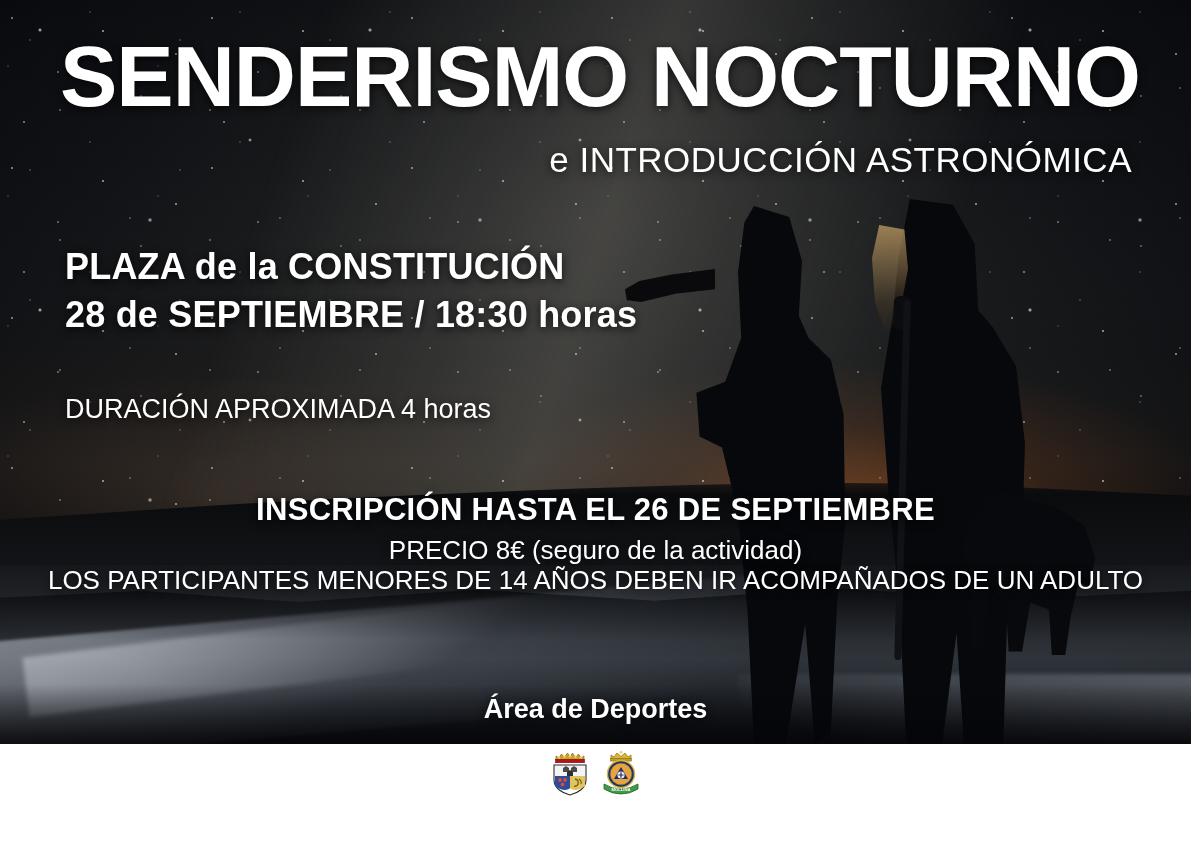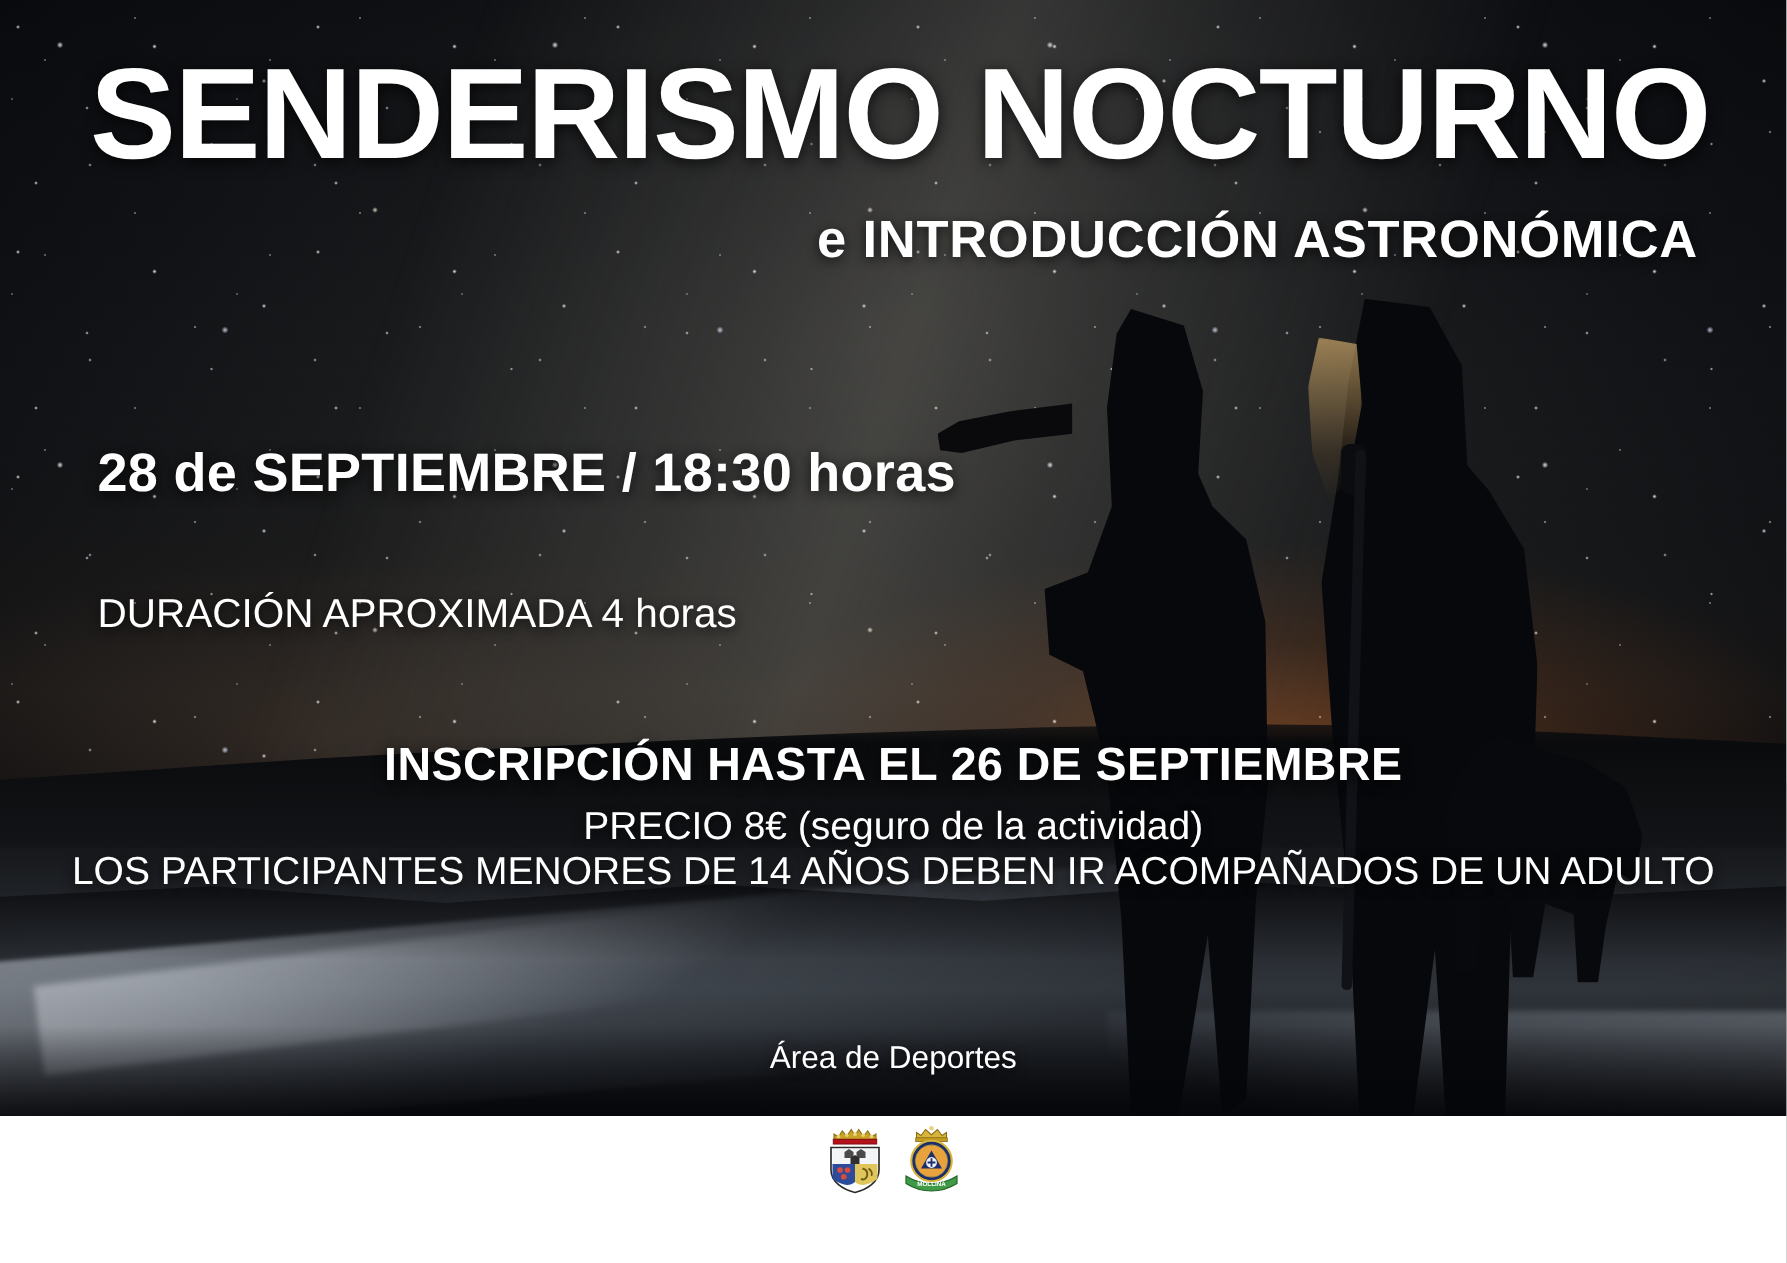--- a/index.html
+++ b/index.html
@@ -82,34 +82,34 @@
      clip-path:polygon(8% 22%,20% 10%,30% 6%,44% 10%,72% 16%,92% 26%,100% 44%,96% 62%,88% 58%,82% 78%,78% 100%,68% 100%,66% 74%,52% 70%,46% 98%,36% 98%,34% 70%,22% 62%,18% 96%,8% 96%,6% 56%,2% 38%);}
 
   
   .vign{position:absolute;inset:0;background:radial-gradient(ellipse 120% 110% at 50% 45%,rgba(0,0,0,0) 52%,rgba(0,0,0,.48) 100%);}
   .botfade{position:absolute;left:0;bottom:0;width:100%;height:60px;background:linear-gradient(180deg,rgba(0,0,0,0),rgba(4,5,8,.85));}
 
   
   .tx{position:absolute;color:#fff;white-space:nowrap;}
   #title{left:60px;top:33px;font-size:86px;font-weight:700;letter-spacing:-1px;line-height:1;
      text-shadow:0 2px 10px rgba(0,0,0,.75);}
-  #subtitle{left:1132px;top:140px;transform:translateX(-100%);font-size:35px;font-weight:700;letter-spacing:.5px;
+  #subtitle{left:1132px;top:140px;transform:translateX(-100%);font-size:35px;font-weight:400;letter-spacing:.5px;
      text-shadow:0 2px 8px rgba(0,0,0,.7);}
 
   #place{left:65px;top:246px;font-size:36px;font-weight:700;letter-spacing:.2px;text-shadow:0 2px 9px rgba(0,0,0,.8);}
   #datetime{left:65px;top:294px;font-size:36px;font-weight:700;letter-spacing:.2px;text-shadow:0 2px 9px rgba(0,0,0,.8);}
   #difficulty{left:65px;top:363px;font-size:27px;font-weight:300;text-shadow:0 2px 8px rgba(0,0,0,.75);}
   #duration{left:65px;top:394px;font-size:27px;font-weight:300;text-shadow:0 2px 8px rgba(0,0,0,.75);}
 
   .ctr{left:50%;transform:translateX(-50%);text-align:right;}
   #deadline{top:492px;font-size:31px;font-weight:700;letter-spacing:.3px;text-shadow:0 2px 9px rgba(0,0,0,.8);}
   #price{top:535px;font-size:26px;font-weight:300;text-shadow:0 2px 8px rgba(0,0,0,.78);}
   #minors{top:565px;font-size:26px;font-weight:300;text-shadow:0 2px 8px rgba(0,0,0,.78);}
   #infoheading{top:645px;font-size:34px;font-weight:700;letter-spacing:.3px;text-shadow:0 2px 10px rgba(0,0,0,.8);}
-  #infodept{top:694px;font-size:21px;font-weight:400;text-shadow:0 2px 8px rgba(0,0,0,.78);}
+  #infodept{top:694px;font-size:27px;font-weight:700;text-shadow:0 2px 8px rgba(0,0,0,.78);}
 
   
   #footer{position:absolute;left:0;top:744px;width:1191px;height:98px;background:#fff;}
   #logos{position:absolute;left:50%;top:4px;transform:translateX(-50%);display:flex;gap:6px;align-items:flex-end;}
 </style>
 </head>
 <body>
 
 <div id="poster">
 
@@ -134,20 +134,21 @@
     <div class="sil" id="poleGrip"></div>
     <div class="sil" id="poleR"></div>
     <div class="sil" id="dog"></div>
 
     <div class="vign"></div>
     <div class="botfade"></div>
 
     <div class="tx" id="title">SENDERISMO NOCTURNO</div>
     <div class="tx" id="subtitle">e INTRODUCCIÓN ASTRONÓMICA</div>
 
+    <div class="tx" id="place">PLAZA de la CONSTITUCIÓN</div>
     <div class="tx" id="datetime">28 de SEPTIEMBRE / 18:30 horas</div>
     <div class="tx" id="duration">DURACIÓN APROXIMADA 4 horas</div>
 
     <div class="tx ctr" id="deadline">INSCRIPCIÓN HASTA EL 26 DE SEPTIEMBRE</div>
     <div class="tx ctr" id="price">PRECIO 8€ (seguro de la actividad)</div>
     <div class="tx ctr" id="minors">LOS PARTICIPANTES MENORES DE 14 AÑOS DEBEN IR ACOMPAÑADOS DE UN ADULTO</div>
     <div class="tx ctr" id="infodept">Área de Deportes</div>
   </div>
 
   <div id="footer">

